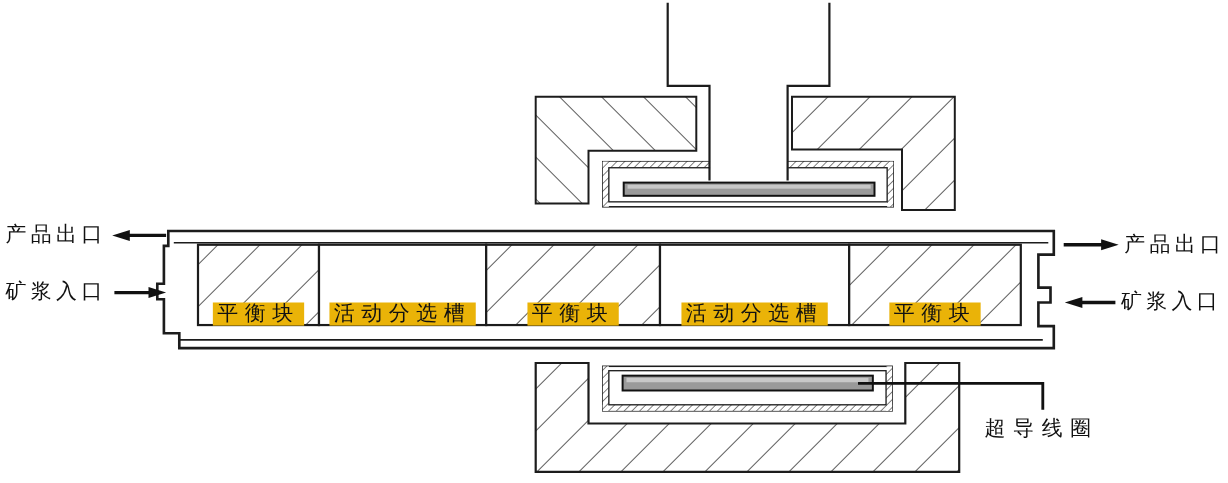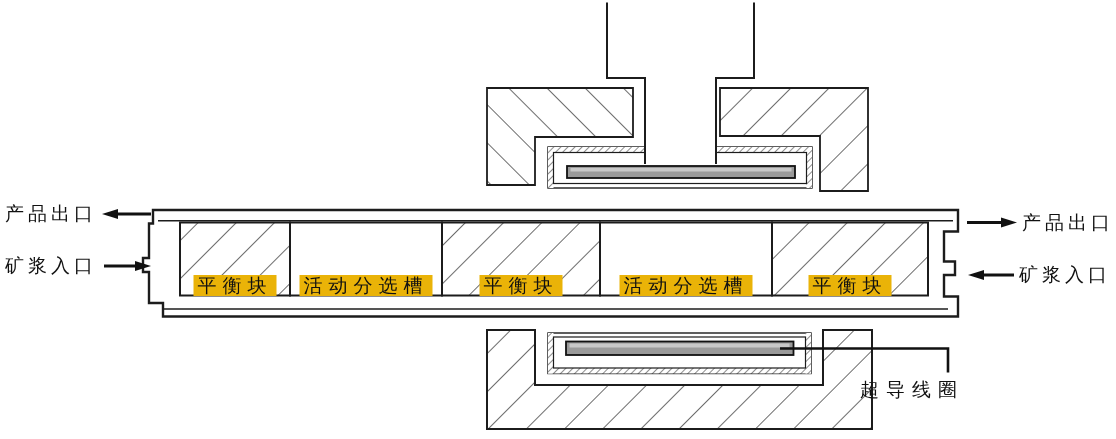--- a/index.html
+++ b/index.html
@@ -121,14 +121,14 @@
   <div class="lbl" style="left:5px; top:255px;">矿浆入口</div>
   <div class="lbl" style="left:1022px; top:212px;">产品出口</div>
   <div class="lbl" style="left:1019px; top:264px;">矿浆入口</div>
 
   <div class="lbl block-lbl" style="left:235px;">平衡块</div>
   <div class="lbl block-lbl" style="left:366px;">活动分选槽</div>
   <div class="lbl block-lbl" style="left:521px;">平衡块</div>
   <div class="lbl block-lbl" style="left:686px;">活动分选槽</div>
   <div class="lbl block-lbl" style="left:850px;">平衡块</div>
 
-  <div class="lbl coil-lbl" style="left:860px; top:379px;">超导线圈</div>
+  <div class="lbl coil-lbl" style="left:895px; top:379px;">超导线圈</div>
 </div>
 
 </body></html>

